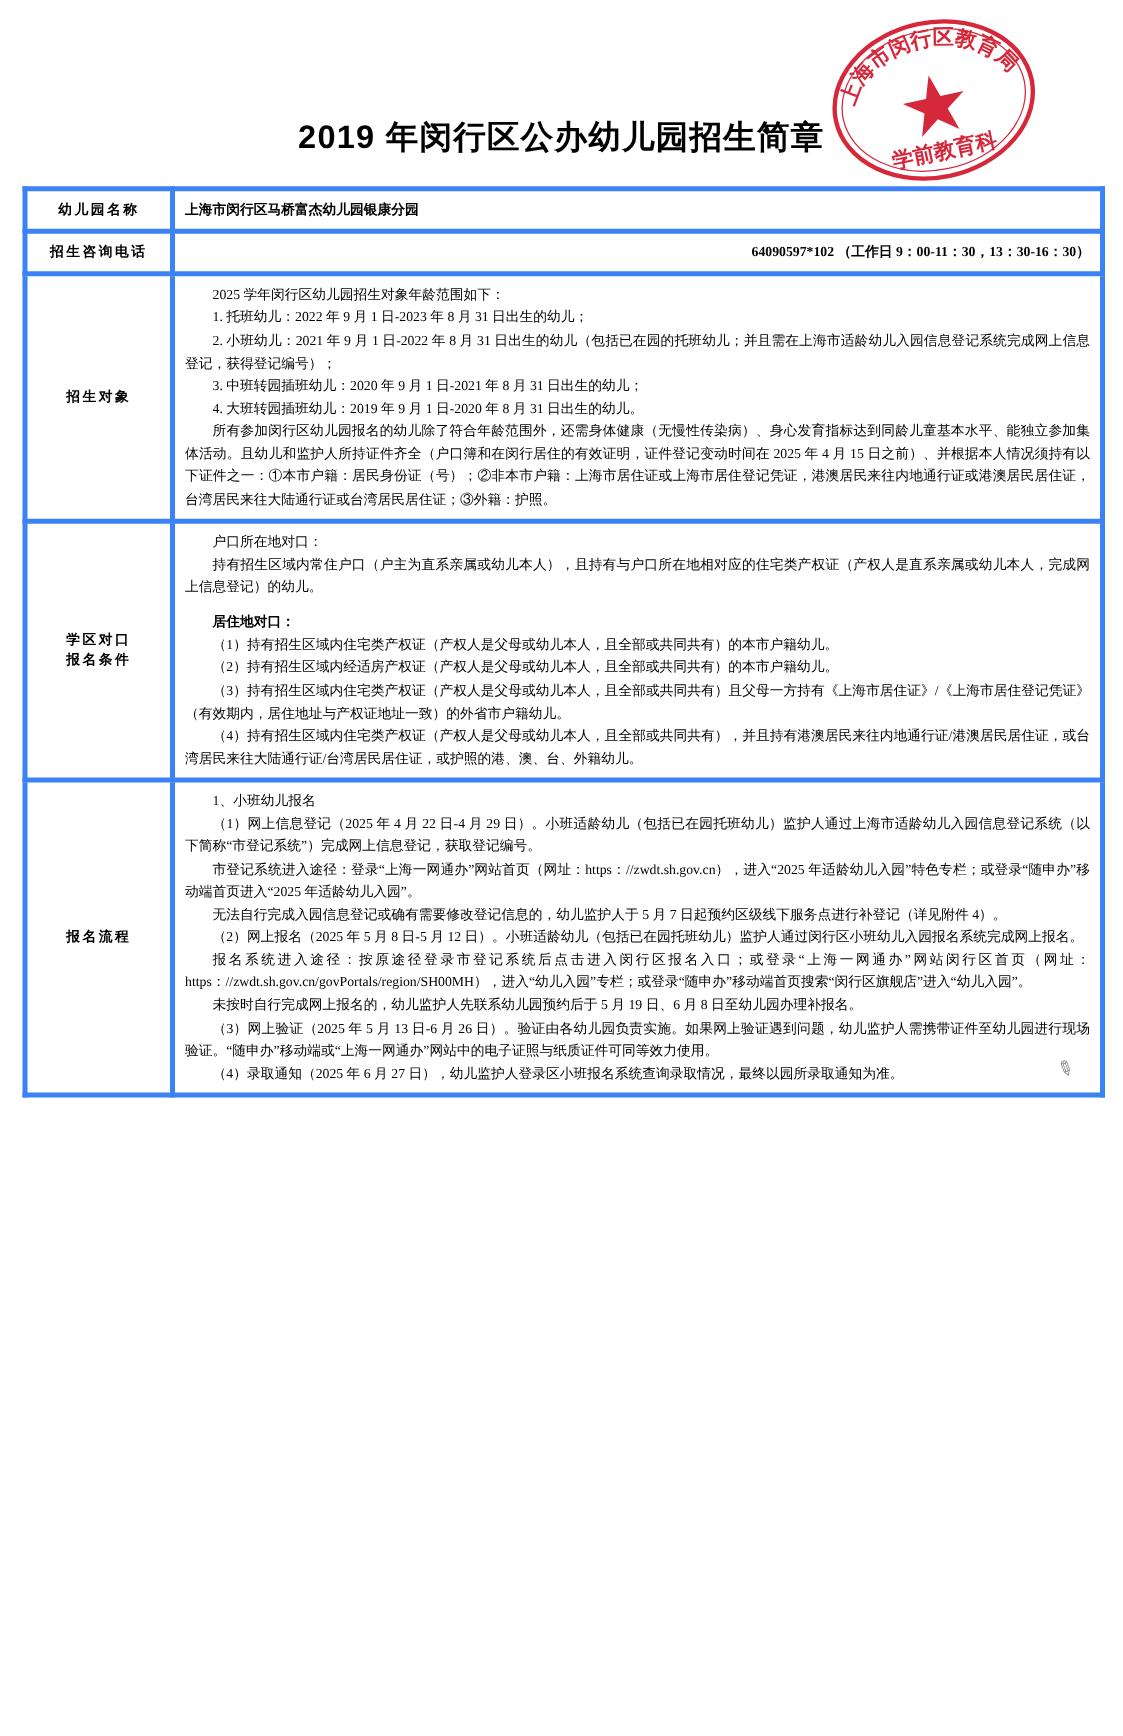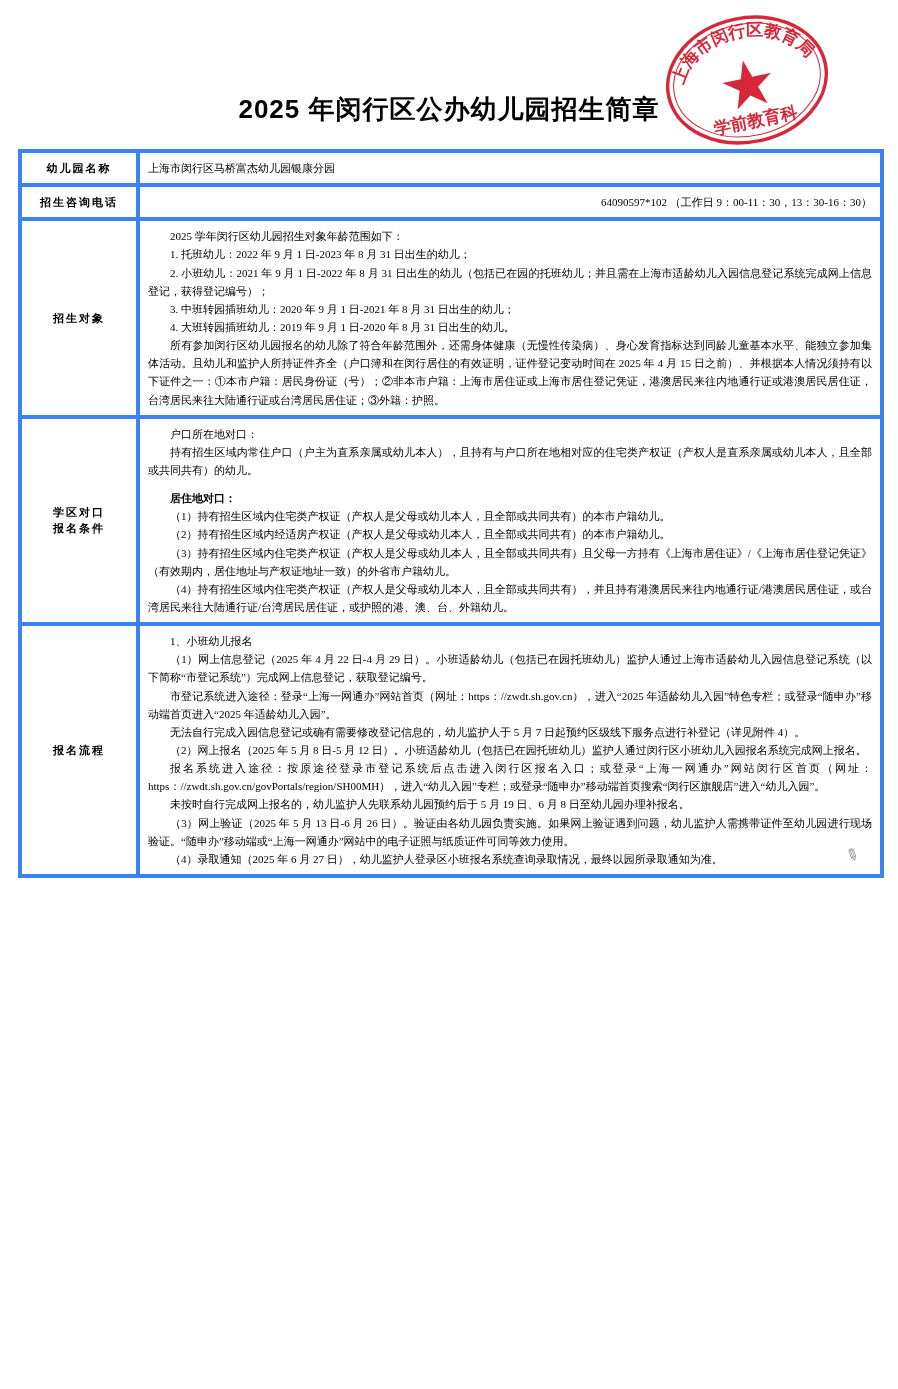--- a/index.html
+++ b/index.html
@@ -52,20 +52,21 @@
     width: 118px;
     font-family: "Liberation Sans", sans-serif;
     vertical-align: middle;
   }
   .label-cell.two-line {
     line-height: 1.5;
   }
   .value-cell {
     padding-left: 12px;
     font-size: 14.5px;
+    font-weight: bold;
   }
   .center-cell {
     text-align: right;
   }
   .body-cell {
     text-align: justify;
     padding: 10px 14px 12px 14px;
     font-size: 14.2px;
     line-height: 1.72;
   }
@@ -111,21 +112,21 @@
         <path id="arcTop" d="M -64 -6 A 66 50 0 0 1 64 -6" fill="none" stroke="none"></path>
         <text font-family="'Liberation Sans', sans-serif" font-size="17" font-weight="bold" fill="#d5283a">
           <textPath href="#arcTop" startOffset="50%" text-anchor="middle">上海市闵行区教育局</textPath>
         </text>
         <polygon points="0,-20 5.9,-2.1 24.8,-2.1 9.5,9.0 15.3,27.0 0,15.8 -15.3,27.0 -9.5,9.0 -24.8,-2.1 -5.9,-2.1" fill="#d5283a"></polygon>
         <text x="0" y="47" text-anchor="middle" font-family="'Liberation Sans', sans-serif" font-size="17" font-weight="bold" fill="#d5283a">学前教育科</text>
       </g>
     </svg>
   </div>
 
-  <div class="title">2025 年闵行区公办幼儿园招生简章</div>
+  <div class="title">2019 年闵行区公办幼儿园招生简章</div>
 
   <table class="main">
     <colgroup>
       <col style="width:118px">
       <col style="width:450px">
       <col style="width:120px">
       <col style="width:174px">
     </colgroup>
     <tbody>
       <tr>
@@ -149,21 +150,21 @@
         </td>
       </tr>
 
       <tr>
         <td class="label-cell two-line">
           <div>学区对口</div>
           <div>报名条件</div>
         </td>
         <td class="body-cell" colspan="3">
           <p>户口所在地对口：</p>
-          <p>持有招生区域内常住户口（户主为直系亲属或幼儿本人），且持有与户口所在地相对应的住宅类产权证（产权人是直系亲属或幼儿本人，且全部或共同共有）的幼儿。</p>
+          <p>持有招生区域内常住户口（户主为直系亲属或幼儿本人），且持有与户口所在地相对应的住宅类产权证（产权人是直系亲属或幼儿本人，完成网上信息登记）的幼儿。</p>
           <p class="gap">居住地对口：</p>
           <p>（1）持有招生区域内住宅类产权证（产权人是父母或幼儿本人，且全部或共同共有）的本市户籍幼儿。</p>
           <p>（2）持有招生区域内经适房产权证（产权人是父母或幼儿本人，且全部或共同共有）的本市户籍幼儿。</p>
           <p>（3）持有招生区域内住宅类产权证（产权人是父母或幼儿本人，且全部或共同共有）且父母一方持有《上海市居住证》/《上海市居住登记凭证》（有效期内，居住地址与产权证地址一致）的外省市户籍幼儿。</p>
           <p>（4）持有招生区域内住宅类产权证（产权人是父母或幼儿本人，且全部或共同共有），并且持有港澳居民来往内地通行证/港澳居民居住证，或台湾居民来往大陆通行证/台湾居民居住证，或护照的港、澳、台、外籍幼儿。</p>
         </td>
       </tr>
 
       <tr>
         <td class="label-cell">报名流程</td>

